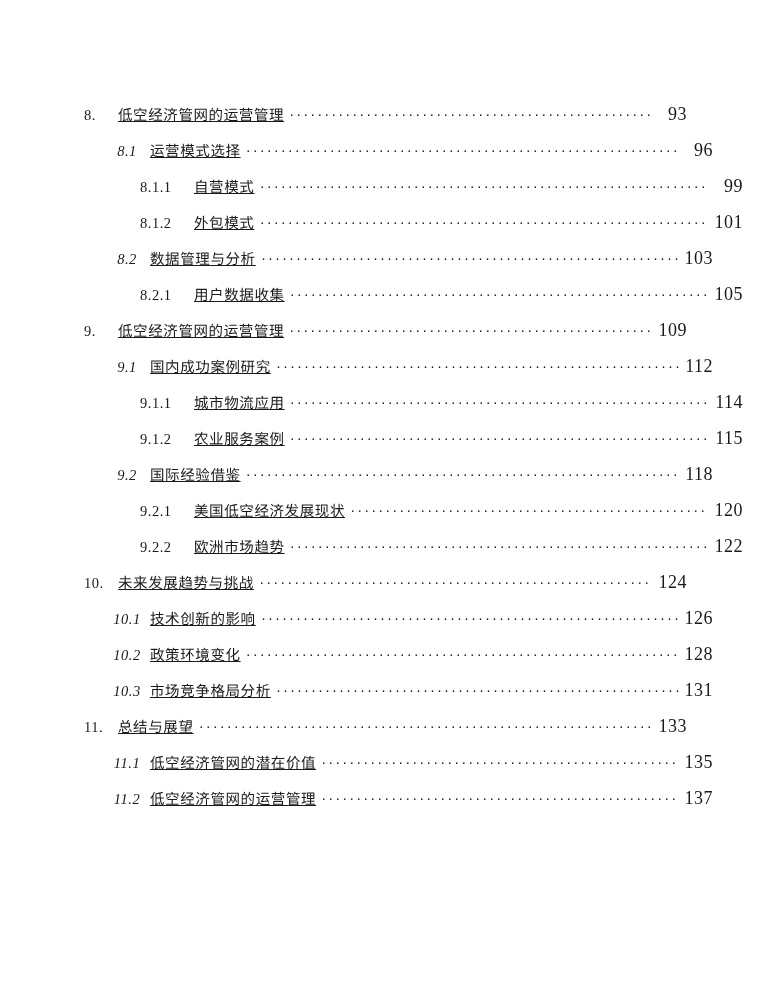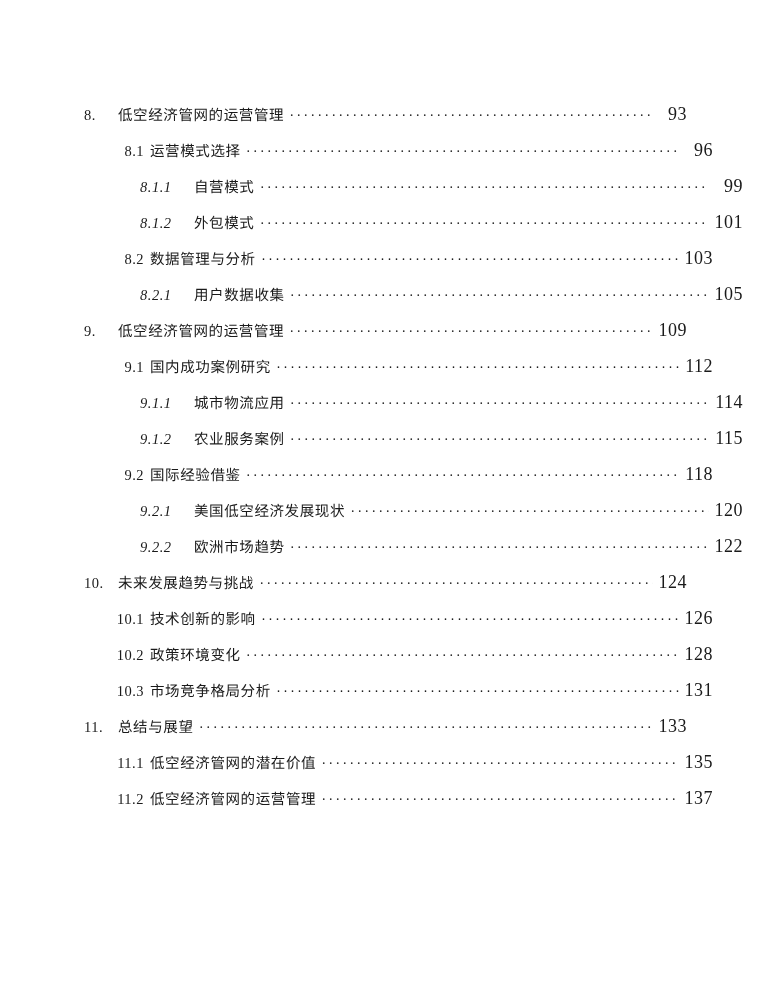--- a/index.html
+++ b/index.html
@@ -42,43 +42,44 @@
     min-width: 26px;
     text-align: left;
   }
   .lvl1 .title { padding-left: 8px; }
 
   .lvl2 {
     padding-left: 26px;
   }
   .lvl2 .num {
     min-width: 34px;
-    text-align: right;
+    text-align: center;
+    font-style: italic;
   }
   .lvl2 .title { padding-left: 6px; text-align: right; }
 
   .lvl3 {
     padding-left: 56px;
   }
   .lvl3 .num {
     min-width: 48px;
     text-align: left;
-    font-style: italic;
   }
   .lvl3 .title { padding-left: 6px; }
 
   .num {
     flex: 0 0 auto;
     font-size: 14.5px;
     letter-spacing: 0.5px;
   }
   .title {
     flex: 0 0 auto;
     font-size: 14.5px;
     letter-spacing: 0.6px;
+    text-decoration: underline;
   }
   .leader {
     flex: 1 1 auto;
     overflow: hidden;
     margin: 0 4px 0 6px;
     position: relative;
     height: 14px;
   }
   .leader::after {
     content: ". . . . . . . . . . . . . . . . . . . . . . . . . . . . . . . . . . . . . . . . . . . . . . . . . . . . . . . . . . . . . . . . . . . . . . . . . . . . . . . . . . . . . . . . . . . . . . . . . . . . . . . . . . . . .";

